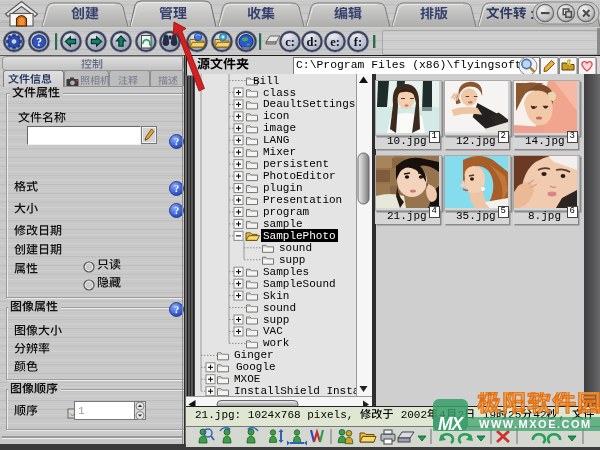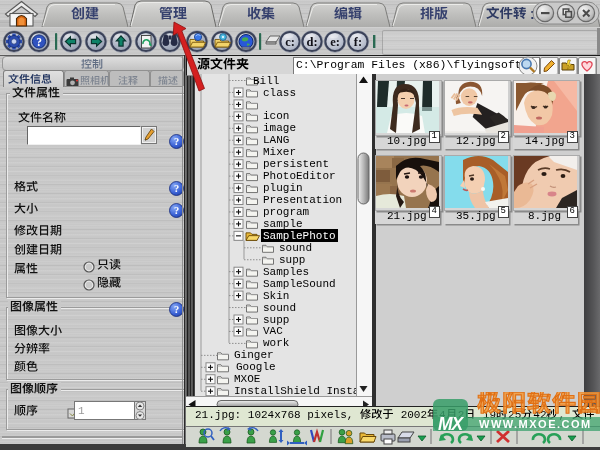--- a/index.html
+++ b/index.html
@@ -582,20 +582,21 @@
         <line x1="15.5" y1="314.7" x2="15.5" y2="319.7" stroke="#111" stroke-width="1.1"></line>
         <g transform="translate(22 312.2)">
           <path d="M0.5 9.5 L0.5 2.5 L4 2.5 L5.2 4 L11.5 4 L11.5 9.5 Z" fill="#f4f4f0" stroke="#666" stroke-width="0.9"></path>
           <path d="M0.5 4 L11.5 4" stroke="#aaa" stroke-width="0.7"></path>
         </g>
       </svg></div>
 <div class="ab" style="left:195px;top:74px;width:161px;height:322px;overflow:hidden;"></div>
 <div class="ab" style="left:0;top:0;width:356px;height:396px;overflow:hidden;z-index:2;">
 <div class="ab mono" style="left:253px;top:74.5px;font-size:11px;color:#000;white-space:pre;z-index:2;">Bill</div>
 <div class="ab mono" style="left:263px;top:86.5px;font-size:11px;color:#000;white-space:pre;z-index:2;">class</div>
+<div class="ab mono" style="left:263px;top:98.4px;font-size:11px;color:#000;white-space:pre;z-index:2;">DeaultSettings</div>
 <div class="ab mono" style="left:263px;top:110.3px;font-size:11px;color:#000;white-space:pre;z-index:2;">icon</div>
 <div class="ab mono" style="left:263px;top:122.3px;font-size:11px;color:#000;white-space:pre;z-index:2;">image</div>
 <div class="ab mono" style="left:263px;top:134.2px;font-size:11px;color:#000;white-space:pre;z-index:2;">LANG</div>
 <div class="ab mono" style="left:263px;top:146.2px;font-size:11px;color:#000;white-space:pre;z-index:2;font-family:Liberation Mono, monospace;">Mixer</div>
 <div class="ab mono" style="left:263px;top:158.1px;font-size:11px;color:#000;white-space:pre;z-index:2;">persistent</div>
 <div class="ab mono" style="left:263px;top:170.1px;font-size:11px;color:#000;white-space:pre;z-index:2;">PhotoEditor</div>
 <div class="ab mono" style="left:263px;top:182.1px;font-size:11px;color:#000;white-space:pre;z-index:2;">plugin</div>
 <div class="ab mono" style="left:263px;top:194.0px;font-size:11px;color:#000;white-space:pre;z-index:2;">Presentation</div>
 <div class="ab mono" style="left:263px;top:205.9px;font-size:11px;color:#000;white-space:pre;z-index:2;">program</div>
 <div class="ab mono" style="left:263px;top:217.9px;font-size:11px;color:#000;white-space:pre;z-index:2;">sample</div>

